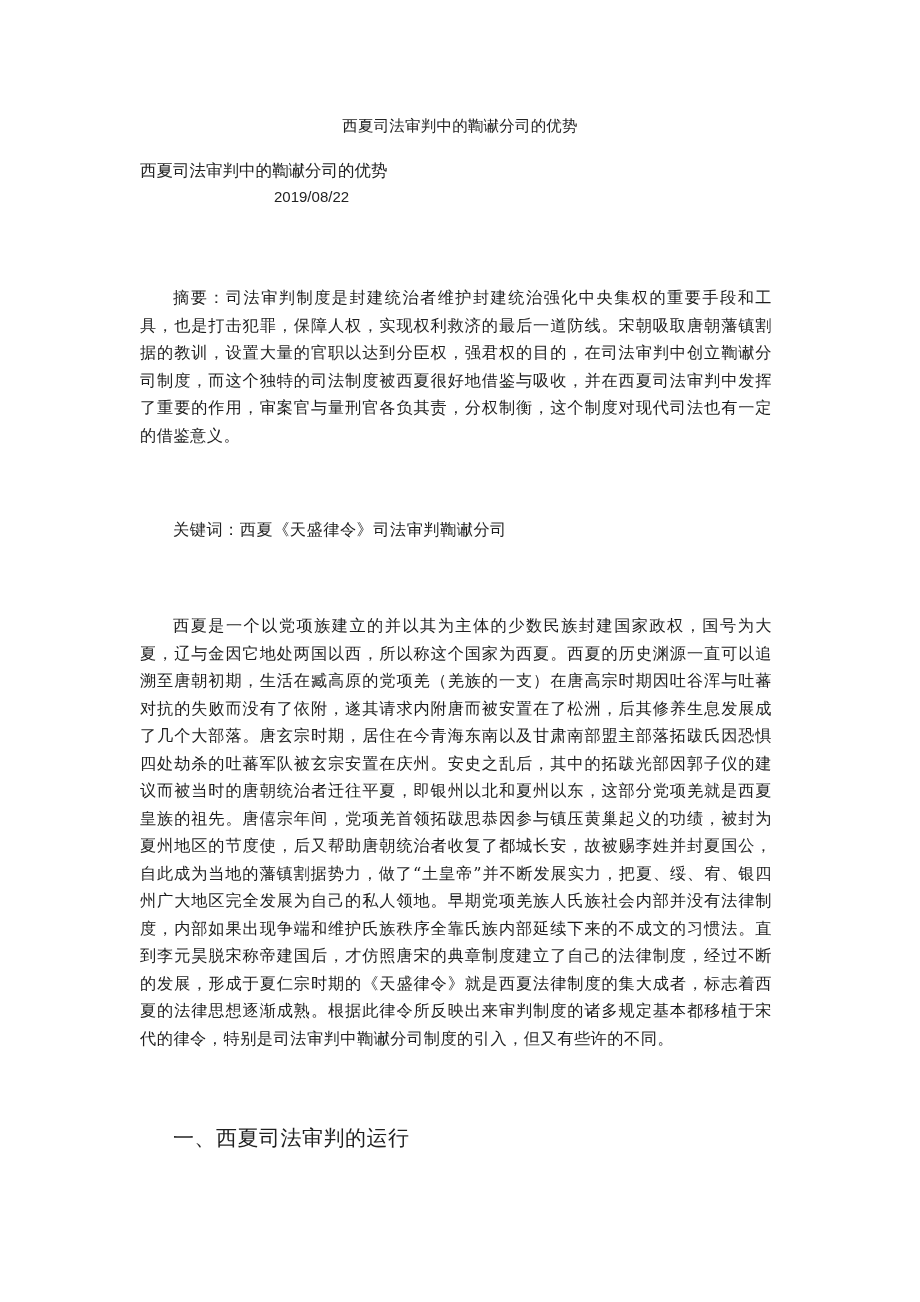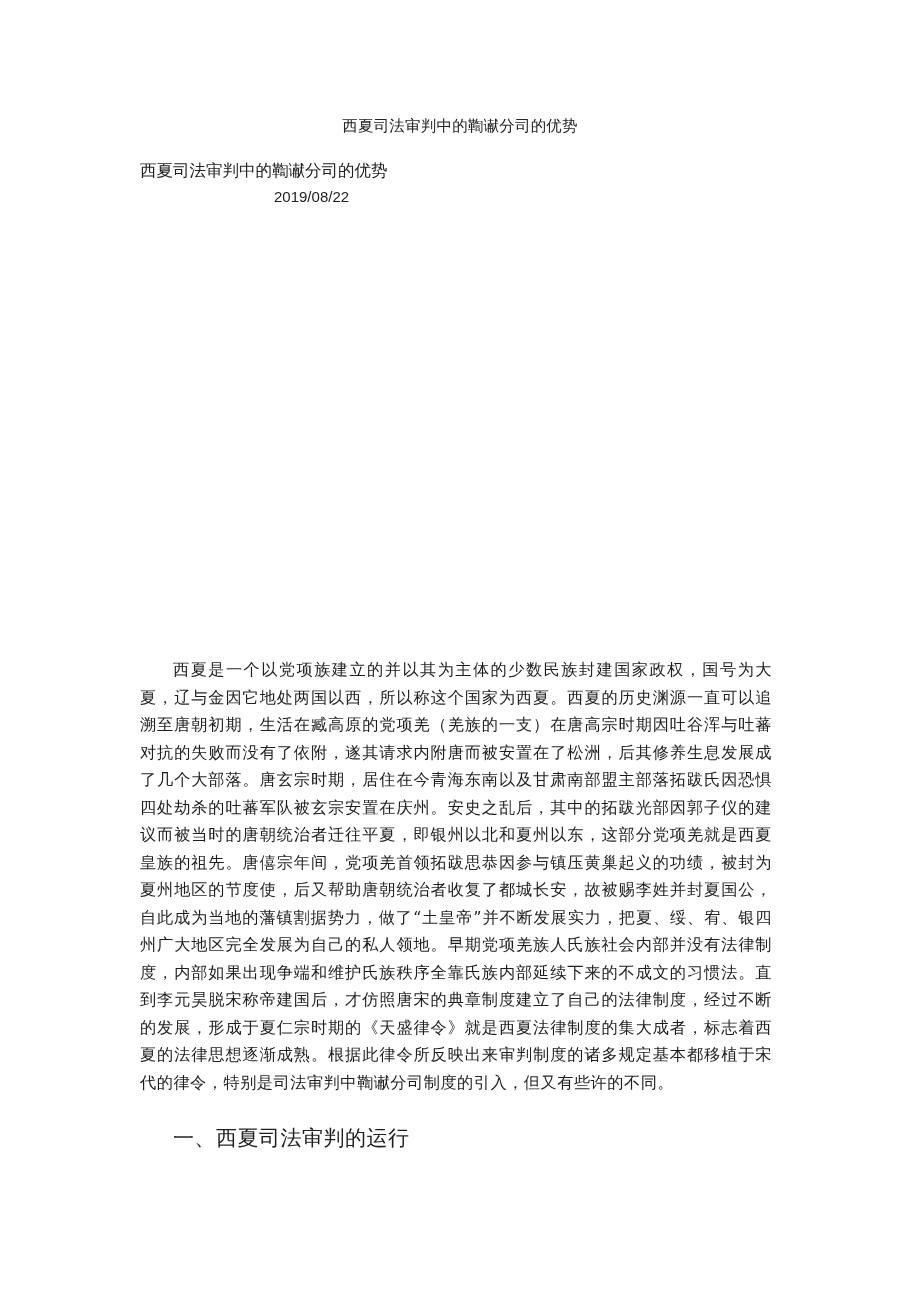--- a/index.html
+++ b/index.html
@@ -64,21 +64,21 @@
       text-indent: 33px;
       text-align: justify;
       margin: 0;
       letter-spacing: 0.5px;
       word-break: break-all;
       font-family: "DejaVu Serif", "Liberation Serif", serif;
       color: #1e1e1e;
     }
     .abstract { top: 284px; }
     .keywords { top: 516px; text-indent: 33px; }
-    .intro { top: 656px; }
+    .intro { top: 612px; }
     .section-heading {
       position: absolute;
       left: 173px;
       top: 1126px;
       font-size: 21px;
       line-height: 24px;
       letter-spacing: 0.5px;
       margin: 0;
       font-weight: normal;
       font-family: "DejaVu Serif", "Liberation Serif", serif;
@@ -88,18 +88,20 @@
 </head>
 <body>
 
 <div class="page">
   <h1 class="doc-title">西夏司法审判中的鞫谳分司的优势</h1>
 
   <h2 class="sub-title">西夏司法审判中的鞫谳分司的优势</h2>
 
   <div class="doc-date">2019/08/22</div>
 
+  <p class="para abstract">摘要：司法审判制度是封建统治者维护封建统治强化中央集权的重要手段和工具，也是打击犯罪，保障人权，实现权利救济的最后一道防线。宋朝吸取唐朝藩镇割据的教训，设置大量的官职以达到分臣权，强君权的目的，在司法审判中创立鞫谳分司制度，而这个独特的司法制度被西夏很好地借鉴与吸收，并在西夏司法审判中发挥了重要的作用，审案官与量刑官各负其责，分权制衡，这个制度对现代司法也有一定的借鉴意义。</p>
 
+  <p class="para keywords">关键词：西夏《天盛律令》司法审判鞫谳分司</p>
 
   <p class="para intro">西夏是一个以党项族建立的并以其为主体的少数民族封建国家政权，国号为大夏，辽与金因它地处两国以西，所以称这个国家为西夏。西夏的历史渊源一直可以追溯至唐朝初期，生活在臧高原的党项羌（羌族的一支）在唐高宗时期因吐谷浑与吐蕃对抗的失败而没有了依附，遂其请求内附唐而被安置在了松洲，后其修养生息发展成了几个大部落。唐玄宗时期，居住在今青海东南以及甘肃南部盟主部落拓跋氏因恐惧四处劫杀的吐蕃军队被玄宗安置在庆州。安史之乱后，其中的拓跋光部因郭子仪的建议而被当时的唐朝统治者迁往平夏，即银州以北和夏州以东，这部分党项羌就是西夏皇族的祖先。唐僖宗年间，党项羌首领拓跋思恭因参与镇压黄巢起义的功绩，被封为夏州地区的节度使，后又帮助唐朝统治者收复了都城长安，故被赐李姓并封夏国公，自此成为当地的藩镇割据势力，做了“土皇帝”并不断发展实力，把夏、绥、宥、银四州广大地区完全发展为自己的私人领地。早期党项羌族人氏族社会内部并没有法律制度，内部如果出现争端和维护氏族秩序全靠氏族内部延续下来的不成文的习惯法。直到李元昊脱宋称帝建国后，才仿照唐宋的典章制度建立了自己的法律制度，经过不断的发展，形成于夏仁宗时期的《天盛律令》就是西夏法律制度的集大成者，标志着西夏的法律思想逐渐成熟。根据此律令所反映出来审判制度的诸多规定基本都移植于宋代的律令，特别是司法审判中鞫谳分司制度的引入，但又有些许的不同。</p>
 
   <h3 class="section-heading">一、西夏司法审判的运行</h3>
 </div>
 
 </body></html>

